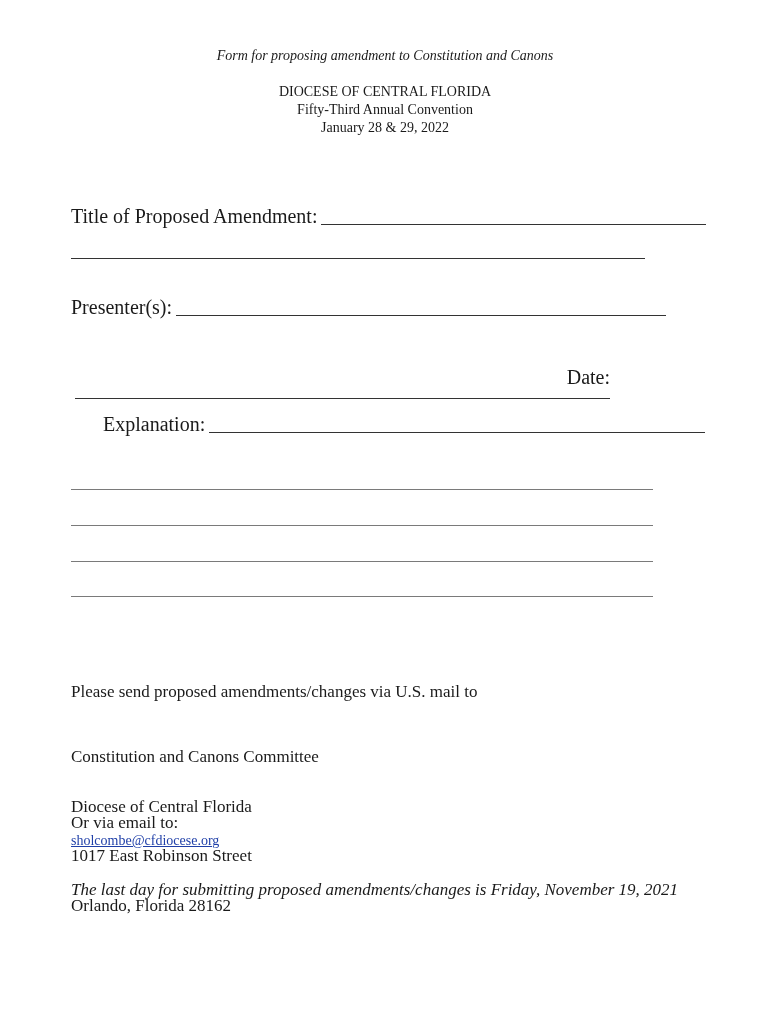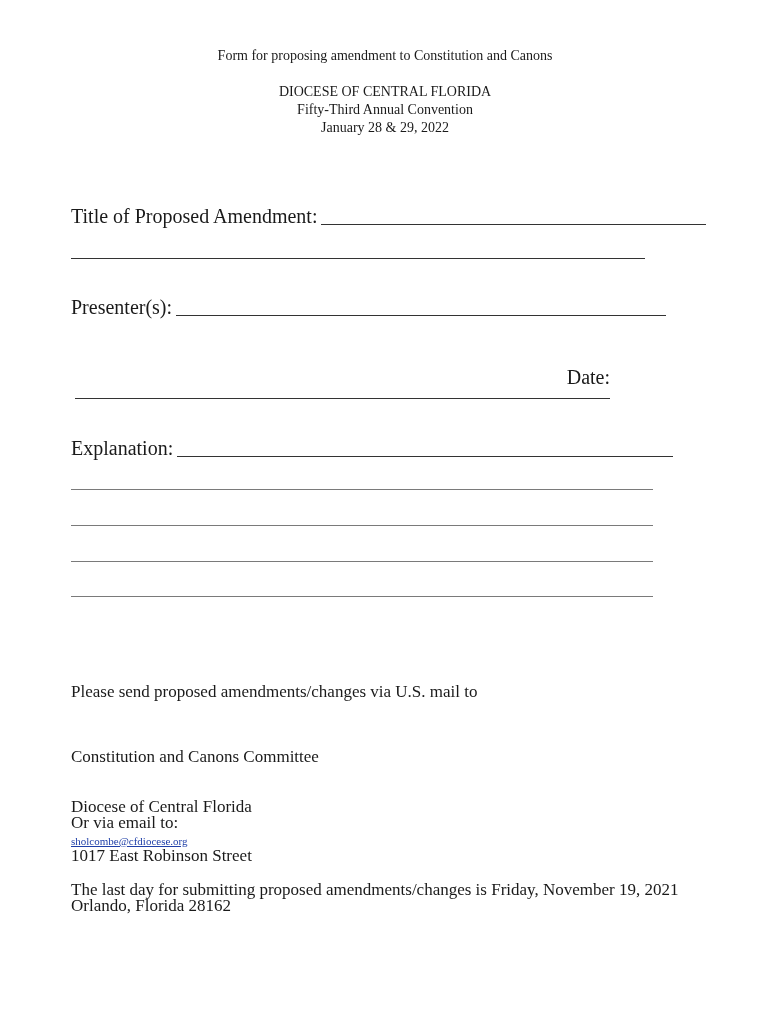--- a/index.html
+++ b/index.html
@@ -1,27 +1,27 @@
 <!DOCTYPE html>
 <html><head>
   <meta charset="utf-8">
   <style>
     html, body { margin: 0; padding: 0; background: #ffffff; }
     body { width: 770px; height: 1024px; position: relative; overflow: hidden;
            font-family: "Liberation Serif", "DejaVu Serif", serif; color: #1a1a1a; }
     .abs { position: absolute; }
     .center { left: 0; width: 770px; text-align: center; }
-    .italic { }
+    .italic { font-style: italic; }
     .t14 { font-size: 14px; line-height: 17px; }
     .t13 { font-size: 17px; line-height: 16.5px; }
     .line { position: absolute; height: 0; border-top: 1.3px solid #333; }
     .full { border-top: 1.6px solid #7a7a7a; }
     .fieldrow { position: absolute; left: 71px; display: flex; align-items: flex-end; font-size: 20px; line-height: 17px; white-space: nowrap; }
     .fieldrow .u { border-bottom: 1.3px solid #333; height: 12px; margin-left: 4px; }
-    a.email { color: #1f3fa8; font-size: 11px; }
+    a.email { color: #1f3fa8; font-size: 14px; }
   </style>
 </head>
 <body>
 
 <div class="abs center italic t14" style="top:47px;">Form for proposing amendment to Constitution and Canons</div>
 <div class="abs center t14" style="top:83px;">DIOCESE OF CENTRAL FLORIDA</div>
 <div class="abs center t14" style="top:101px;">Fifty-Third Annual Convention</div>
 <div class="abs center t14" style="top:119px;">January 28 &amp; 29, 2022</div>
 
 <div class="fieldrow" style="top:208px;">
@@ -33,21 +33,21 @@
 <div class="fieldrow" style="top:299px;">
   <span>Presenter(s):</span>
   <span class="u" style="width:490px;"></span>
 </div>
 
 <div class="fieldrow" style="top:369px;flex-direction:column;">
   <span>Date:</span>
   <span class="u" style="width:535px;"></span>
 </div>
 
-<div class="fieldrow" style="top:440px;">
+<div class="fieldrow" style="top:416px;margin-left:32px;">
   <span>Explanation:</span>
   <span class="u" style="width:496px;"></span>
 </div>
 <div class="line full" style="top:489px; left:71px; width:582px;"></div>
 <div class="line full" style="top:525px; left:71px; width:582px;"></div>
 <div class="line full" style="top:561px; left:71px; width:582px;"></div>
 <div class="line full" style="top:596px; left:71px; width:582px;"></div>
 
 <div class="abs t13" style="top:684px; left:71px;">Please send proposed amendments/changes via U.S. mail to</div>
 

